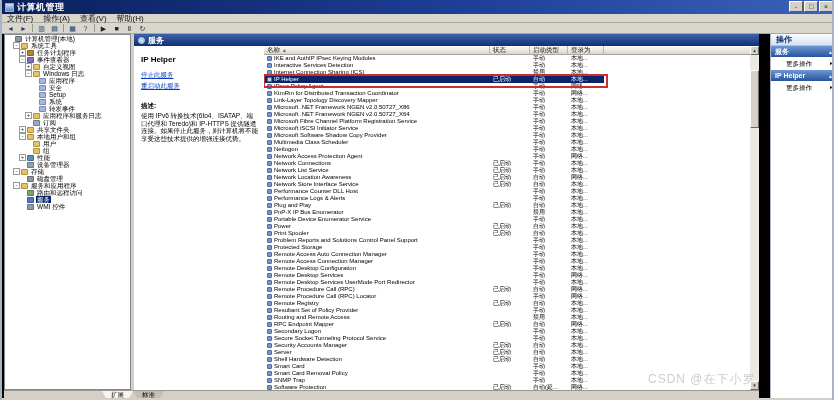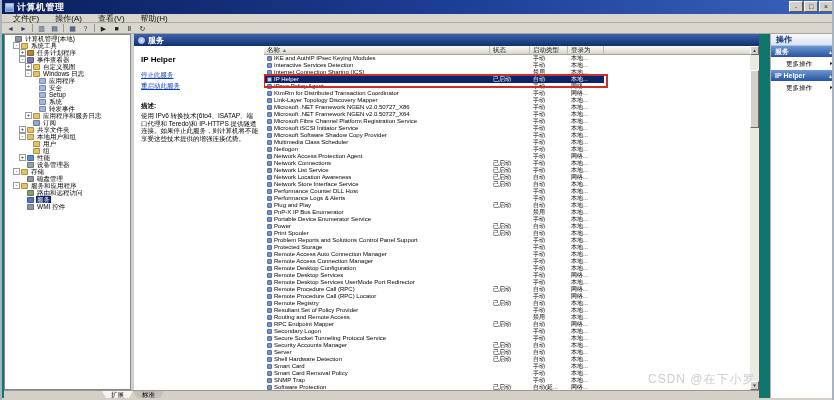--- a/index.html
+++ b/index.html
@@ -1,36 +1,36 @@
 <!DOCTYPE html>
 <html><head>
 <meta charset="utf-8">
 <style>
   * { box-sizing: border-box; margin: 0; padding: 0; }
   html,body { background:#ffffff; }
   body { font-family: "Liberation Sans", "DejaVu Sans", sans-serif; }
 
-  .window{ position:relative; width:834px; height:400px; background:#0f766e; overflow:hidden;
+  .window{ position:relative; width:834px; height:400px; background:#000000; overflow:hidden;
            border-left:2px solid #a9b4c2; border-right:2px solid #a9b4c2;padding-left:12px; }
 
   
   .titlebar{ position:absolute; left:0; top:0; width:834px; height:14px;
     background:linear-gradient(to right,#0a1f5c,#1d3f96 55%,#3a62bb);
     display:flex; align-items:center; padding-left:3px; color:#fff; }
   .tb-ic{ width:9px; height:9px; margin-right:3px; flex:none;
     background:linear-gradient(#cfe0f2,#5f86c9); border:1px solid #8fb0dd; }
   .tb-title{ font-size:9px; font-weight:bold; letter-spacing:.5px; line-height:14px; }
   .capbtns{ position:absolute; right:3px; top:1px; display:flex; gap:1px; }
   .capbtn{ width:14px; height:11px; background:#d4d0c8; border:1px solid;
     border-color:#fff #5a5a5a #5a5a5a #fff; font-size:7px; line-height:9px; text-align:center; color:#222; }
 
   
   .menubar{ position:absolute; left:0; top:14px; width:834px; height:9px; background:#d9d6ce;
     border-bottom:1px solid #aeaba2; display:flex; align-items:center; }
-  .menuitem{ font-size:8px; line-height:9px; padding:0 5px; color:#111;margin-left:6px; }
+  .menuitem{ font-size:8px; line-height:9px; padding:0 5px; color:#111; }
 
   
   .toolbar{ position:absolute; left:0; top:23px; width:834px; height:11px; background:#d9d6ce;
     border-bottom:1px solid #a8a59c; display:flex; align-items:center; padding-left:2px; }
   .toolbtn{ width:13px; height:9px; font-size:7px; line-height:9px; text-align:center; color:#23406e; }
   .toolbtn.dark{ color:#222; }
   .toolsep{ width:1px; height:8px; background:#9a978e; margin:0 2px; }
 
   
   .treepane{ position:absolute; left:2px; top:34px; width:127px; height:356px; background:#fff;

